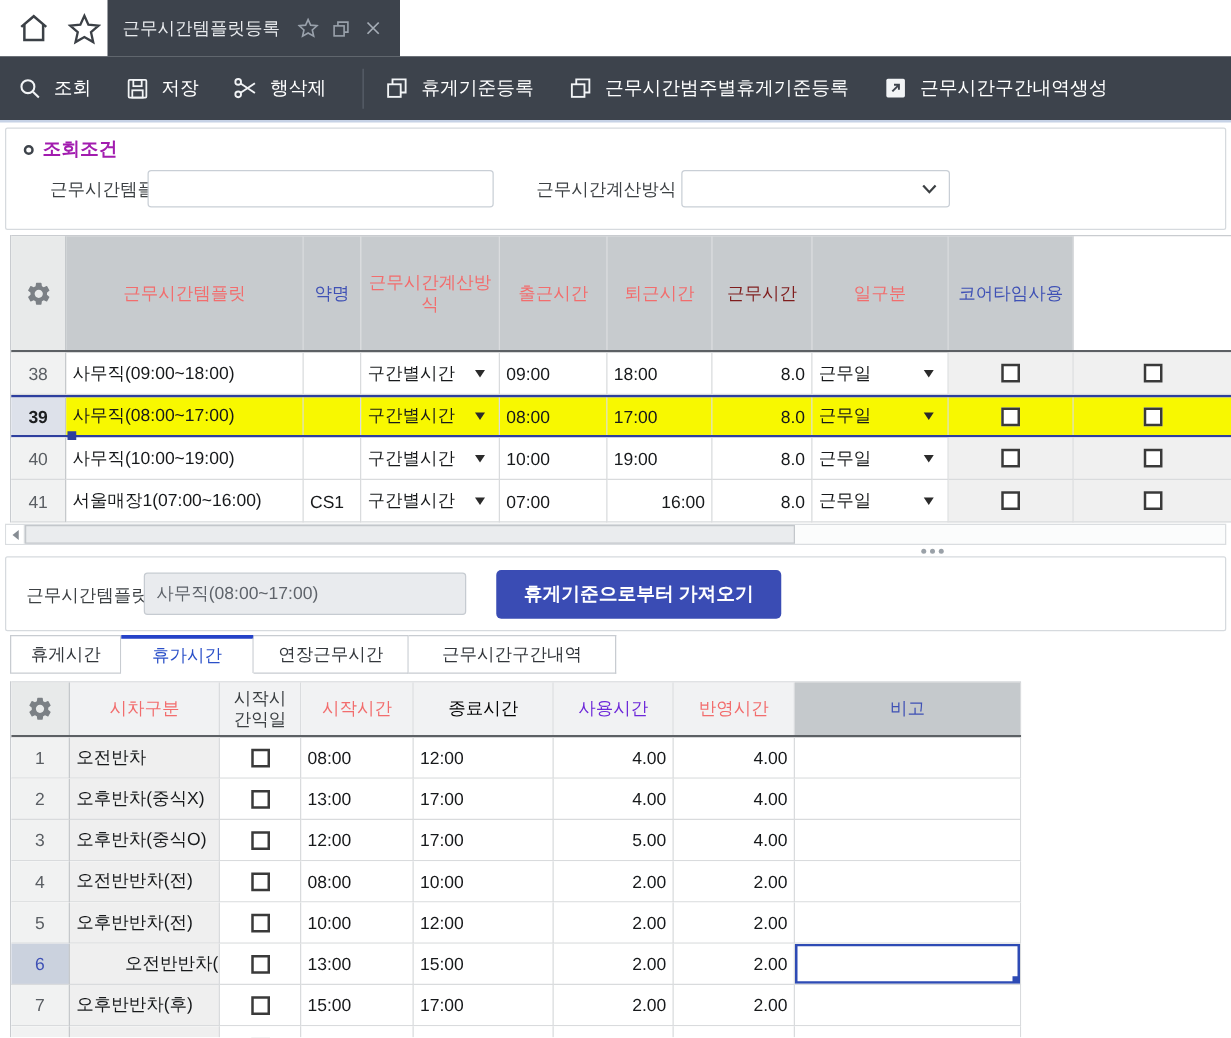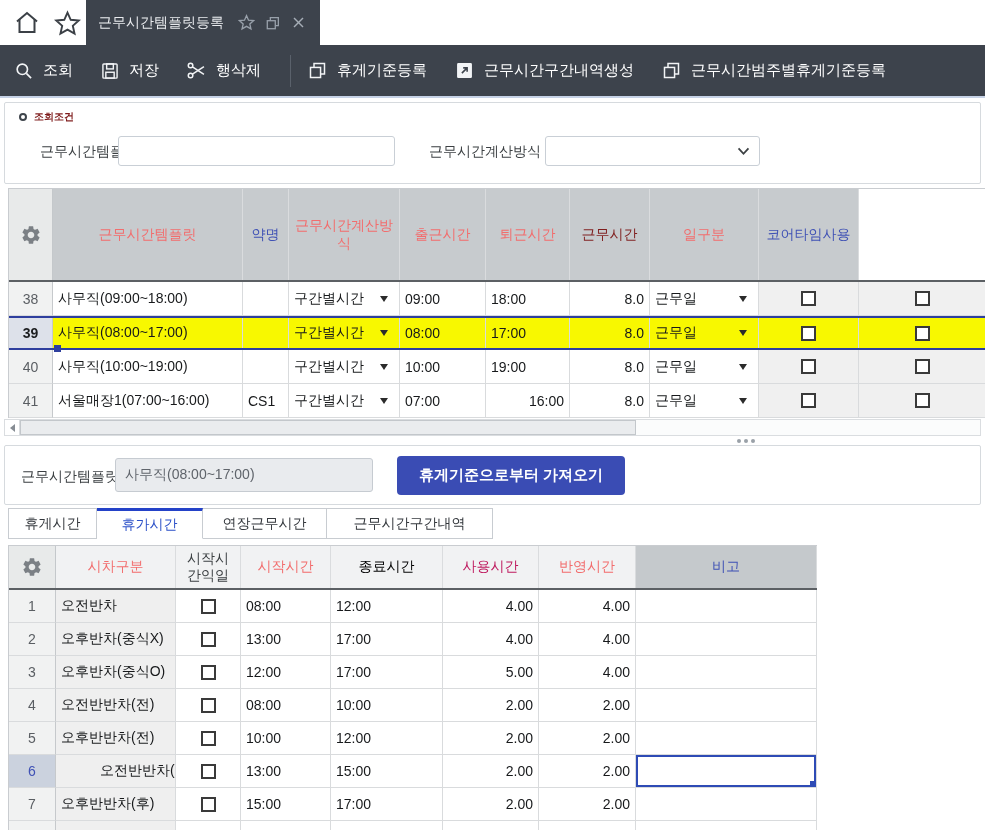--- a/index.html
+++ b/index.html
@@ -14,21 +14,21 @@
            display:flex;align-items:center;gap:10px;padding:0 12px;}
   .doc-tab .title{color:#e9ebee;font-size:14px;white-space:nowrap;margin-right:4px;}
   .toolbar{position:absolute;top:45px;left:0;width:100%;height:51px;background:#3d434c;
            display:flex;align-items:center;padding-left:14px;}
   .tb-item{display:flex;align-items:center;gap:9px;color:#fff;font-size:15px;margin-right:27px;white-space:nowrap;cursor:default;}
   .tb-sep{width:1px;height:32px;background:#5a616b;margin:0 16px 0 2px;}
   .content-top{position:absolute;top:96px;left:0;width:100%;height:2px;background:#c6d2e6;}
 
   
   .search-panel{position:absolute;top:102px;left:4px;width:977px;height:82px;border:1px solid #d6dade;border-radius:2px;background:#fff;}
-  .sp-title{position:absolute;top:7px;left:14px;display:flex;align-items:center;gap:7px;font-size:10px;font-weight:bold;color:#7f1d1d;}
+  .sp-title{position:absolute;top:7px;left:14px;display:flex;align-items:center;gap:7px;font-size:15px;font-weight:bold;color:#a21caf;}
   .bullet{width:8px;height:8px;border:2.5px solid #3e444b;border-radius:50%;}
   .fld-label{position:absolute;top:40px;font-size:14px;color:#3c4043;white-space:nowrap;}
   .txt-input{position:absolute;top:33px;height:30px;border:1px solid #c9cfd6;border-radius:3px;background:#fff;
              font:inherit;font-size:14px;padding:0 8px;color:#222;}
   .select-box{position:absolute;top:33px;height:30px;border:1px solid #c9cfd6;border-radius:3px;background:#fff;
               display:flex;align-items:center;justify-content:flex-end;padding-right:9px;}
 
   
   .grid{position:absolute;left:8px;border-left:1px solid #c9ccd0;background:#fff;}
   .g-head{display:flex;border-top:1px solid #c9ccd0;border-bottom:2px solid #5c6064;}
@@ -135,32 +135,32 @@
     </div>
     <div class="tb-sep"></div>
     <div class="tb-item">
       <svg width="21" height="21" viewBox="0 0 24 24" fill="none" stroke="#f2f4f6" stroke-width="1.7">
         <rect x="4" y="8.5" width="11.5" height="11.5"></rect>
           <polyline points="8,8.5 8,4 20,4 20,16 15.5,16"></polyline>
       </svg>
       <span>휴게기준등록</span>
     </div>
     <div class="tb-item">
+      <svg width="21" height="21" viewBox="0 0 24 24" fill="none" stroke="#f2f4f6" stroke-width="1.7">
+        <rect x="4" y="8.5" width="11.5" height="11.5"></rect>
+          <polyline points="8,8.5 8,4 20,4 20,16 15.5,16"></polyline>
+      </svg>
+      <span>근무시간범주별휴게기준등록</span>
+    </div>
+    <div class="tb-item">
       <svg width="21" height="21" viewBox="0 0 24 24">
         <rect x="3.5" y="3.5" width="17" height="17" rx="1.5" fill="#f2f4f6"></rect>
         <path d="M9 15 L15 9 M10.5 9 H15 V13.5" stroke="#3d434c" stroke-width="1.8" fill="none"></path>
       </svg>
       <span>근무시간구간내역생성</span>
-    </div>
-    <div class="tb-item">
-      <svg width="21" height="21" viewBox="0 0 24 24" fill="none" stroke="#f2f4f6" stroke-width="1.7">
-        <rect x="4" y="8.5" width="11.5" height="11.5"></rect>
-          <polyline points="8,8.5 8,4 20,4 20,16 15.5,16"></polyline>
-      </svg>
-      <span>근무시간범주별휴게기준등록</span>
     </div>
   </div>
   <div class="content-top"></div>
 
   <div class="search-panel">
     <div class="sp-title">
       <span class="bullet"></span>
       <span>조회조건</span>
     </div>
     <span class="fld-label" style="left:35px;">근무시간템플릿</span>
@@ -352,21 +352,21 @@
       <div class="g-head" style="height: 45px;">
         <div class="gear-cell" style="width: 47px;">
           <svg width="22" height="22" viewBox="0 0 24 24" fill="#7b8085">
             <path d="M19.14,12.94c0.04-0.3,0.06-0.61,0.06-0.94c0-0.32-0.02-0.64-0.07-0.94l2.03-1.58c0.18-0.14,0.23-0.41,0.12-0.61l-1.92-3.32c-0.12-0.22-0.37-0.29-0.59-0.22l-2.39,0.96c-0.5-0.38-1.03-0.7-1.62-0.94L14.4,2.81c-0.04-0.24-0.24-0.41-0.48-0.41h-3.84c-0.24,0-0.43,0.17-0.47,0.41L9.25,5.35C8.66,5.59,8.12,5.92,7.63,6.29L5.24,5.33c-0.22-0.08-0.47,0-0.59,0.22L2.74,8.87C2.62,9.08,2.66,9.34,2.86,9.48l2.03,1.58C4.84,11.36,4.8,11.69,4.8,12s0.02,0.64,0.07,0.94l-2.03,1.58c-0.18,0.14-0.23,0.41-0.12,0.61l1.92,3.32c0.12,0.22,0.37,0.29,0.59,0.22l2.39-0.96c0.5,0.38,1.03,0.7,1.62,0.94l0.36,2.54c0.05,0.24,0.24,0.41,0.48,0.41h3.84c0.24,0,0.44-0.17,0.47-0.41l0.36-2.54c0.59-0.24,1.13-0.56,1.62-0.94l2.39,0.96c0.22,0.08,0.47,0,0.59-0.22l1.92-3.32c0.12-0.22,0.07-0.47-0.12-0.61L19.14,12.94z M12,15.6c-1.98,0-3.6-1.62-3.6-3.6s1.62-3.6,3.6-3.6s3.6,1.62,3.6,3.6S13.98,15.6,12,15.6z"></path>
           </svg>
         </div>
         <div class="g-hcell" style="width: 120px; background: rgb(241, 242, 243); color: rgb(242, 109, 109);">시차구분</div>
         <div class="g-hcell" style="width: 65px; background: rgb(241, 242, 243); color: rgb(60, 64, 67);">시작시간익일</div>
         <div class="g-hcell" style="width: 90px; background: rgb(241, 242, 243); color: rgb(242, 109, 109);">시작시간</div>
         <div class="g-hcell" style="width: 112px; background: rgb(241, 242, 243); color: #000000;">종료시간</div>
-        <div class="g-hcell" style="width: 96px; background: rgb(241, 242, 243); color: #be185d;">사용시간</div>
+        <div class="g-hcell" style="width: 96px; background: rgb(241, 242, 243); color: #6d28d9;">사용시간</div>
         <div class="g-hcell" style="width: 97px; background: rgb(241, 242, 243); color: rgb(242, 109, 109);">반영시간</div>
         <div class="g-hcell" style="width: 181px; background: rgb(197, 201, 204); color: rgb(63, 81, 181);">비고</div>
       </div>
       <div class="g-row" style="height: 33px;">
         <div class="rowhead" style="width: 47px;">1</div>
         <div class="g-cell" style="width: 120px; background: rgb(239, 239, 239);">
           <span>오전반차</span>
         </div>
         <div class="g-cell" style="width: 65px; justify-content: center;">
           <div class="chk"></div>

